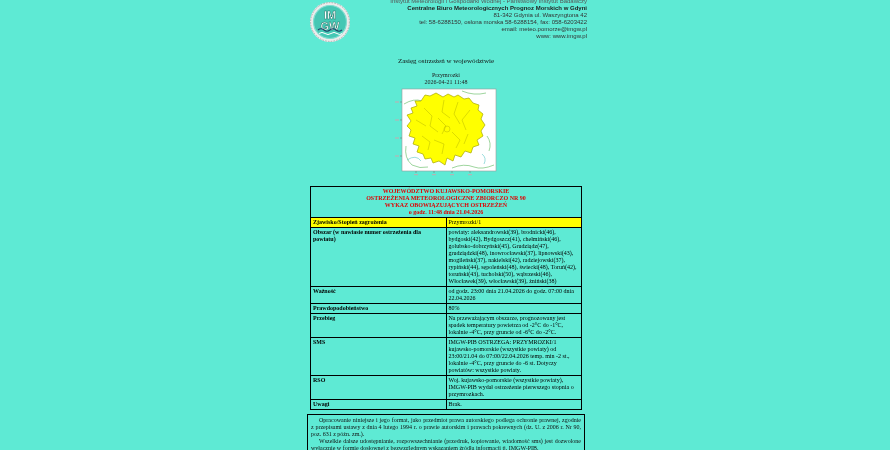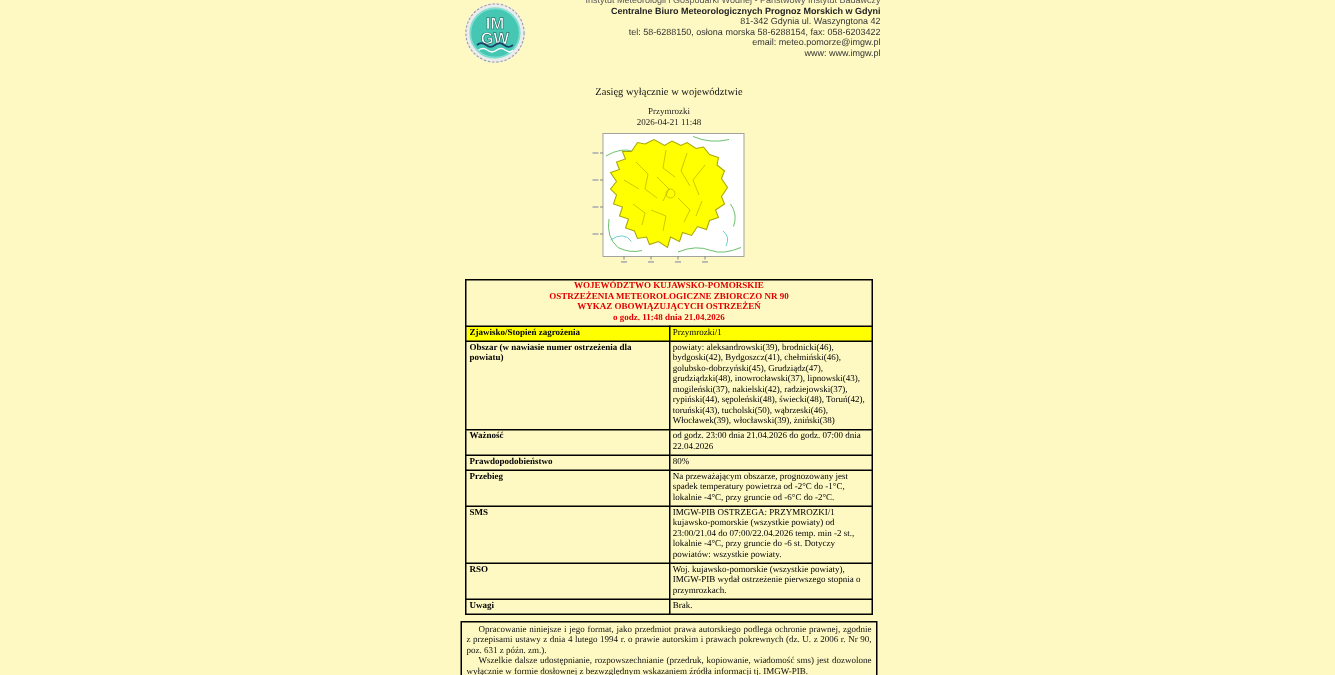--- a/index.html
+++ b/index.html
@@ -1,17 +1,17 @@
 <!DOCTYPE html>
 <html><head>
 <meta charset="utf-8">
 <style>
   * { margin:0; padding:0; box-sizing:border-box; }
   html,body { background:#fff; }
-  .page { position:relative; width:890px; height:450px; background:#fef9c3; overflow:hidden;
+  .page { position:relative; width:890px; height:450px; background:#5eead4; overflow:hidden;
           font-family:"Liberation Serif", serif; color:#000; }
   .doc { position:absolute; left:305px; top:0; width:282px; }
 
   
   .hdr { position:relative; height:48px; }
   .logo { position:absolute; left:4px; top:1px; width:42px; height:42px; }
   .contact { position:absolute; right:0; top:-2px; text-align:right;
              font-family:"Liberation Sans", sans-serif; font-size:6px; line-height:7px; color:#333; }
   .contact .org   { color:#555; }
   .contact .office{ font-weight:bold; color:#222; }
@@ -54,21 +54,21 @@
       <div class="contact">
         <div class="org">Instytut Meteorologii i Gospodarki Wodnej - Państwowy Instytut Badawczy</div>
         <div class="office">Centralne Biuro Meteorologicznych Prognoz Morskich w Gdyni</div>
         <div>81-342 Gdynia ul. Waszyngtona 42</div>
         <div>tel: 58-6288150, osłona morska 58-6288154, fax: 058-6203422</div>
         <div>email: meteo.pomorze@imgw.pl</div>
         <div>www: www.imgw.pl</div>
       </div>
     </div>
 
-    <div class="map-title">Zasięg wyłącznie w województwie</div>
+    <div class="map-title">Zasięg ostrzeżeń w województwie</div>
     <div class="map-sub">
       <div>Przymrozki</div>
       <div>2026-04-21 11:48</div>
     </div>
 
     <div class="mapbox">
       <svg viewBox="0 0 104 90" width="104" height="90">
 
         <rect x="8" y="1" width="94" height="82" fill="#ffffff" stroke="#999" stroke-width="0.6"></rect>
 

